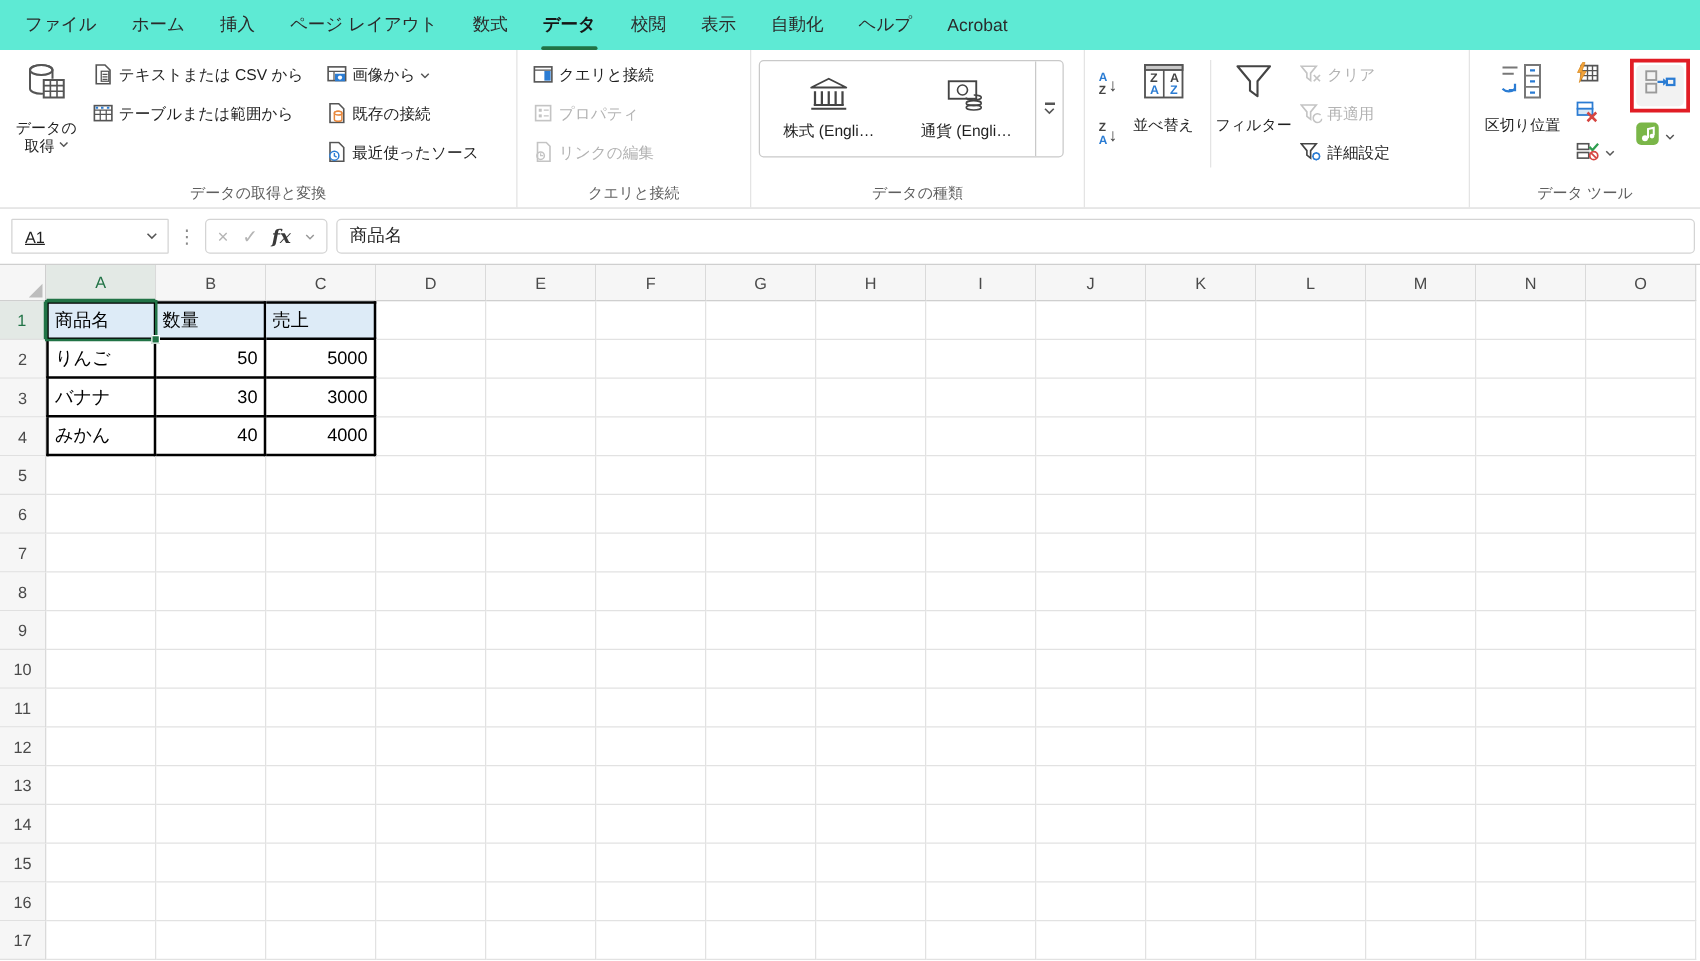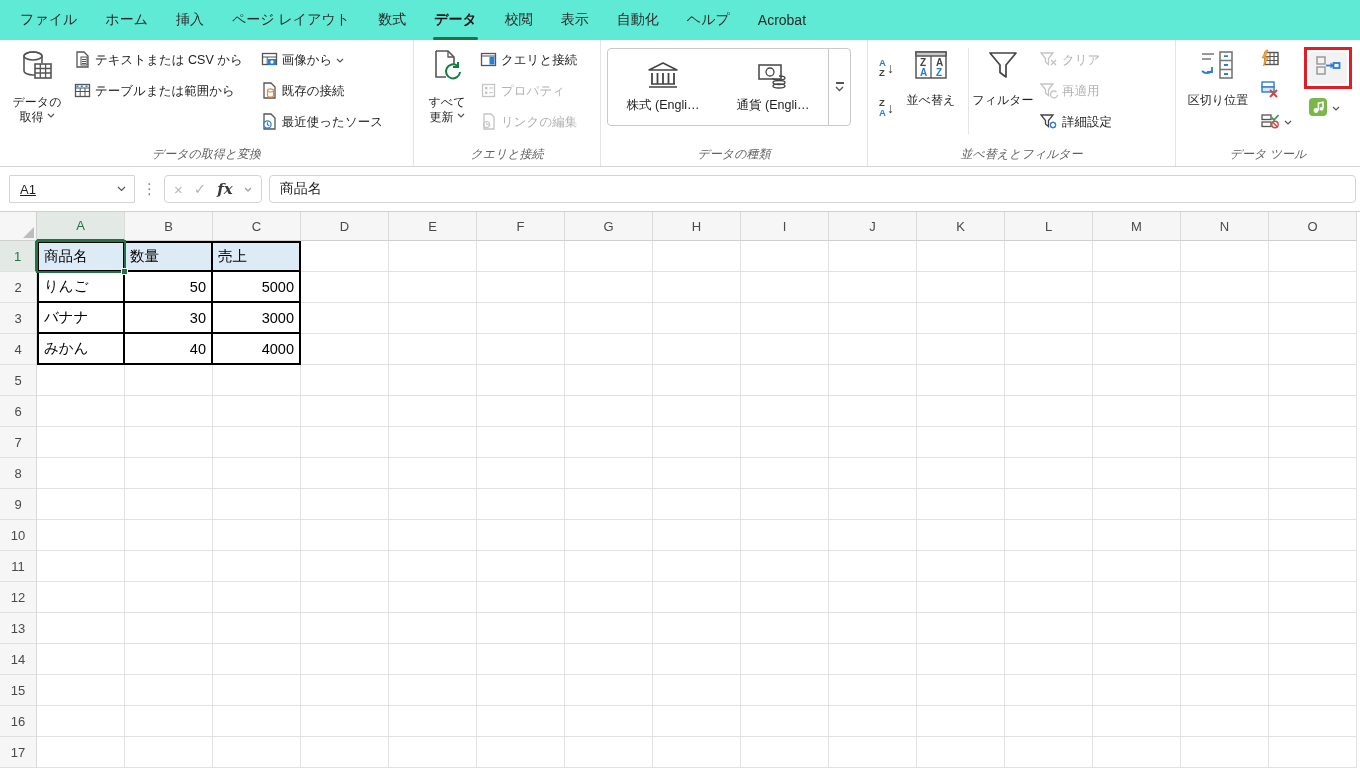--- a/index.html
+++ b/index.html
@@ -8,21 +8,21 @@
 
   
   .tabbar { height:40px; background:#5eead4; display:flex; align-items:stretch; padding-left:6px; }
   .tab { padding:0 14px; font-size:14px; color:#2b2b2b; display:flex; align-items:center; position:relative; cursor:default; white-space:nowrap; }
   .tab.active { font-weight:bold; color:#161616; }
   .tab.active::after { content:''; position:absolute; left:13px; right:13px; bottom:0; height:3px; background:#217346; border-radius:2px; }
 
   
   .ribbon { height:127px; background:#fff; display:flex; border-bottom:1px solid #d4d4d4; }
   .group { position:relative; height:100%; border-right:1px solid #e4e4e4; padding:4px 4px 18px 6px; display:flex; align-items:flex-start; }
-  .glabel { position:absolute; bottom:3px; left:0; right:0; text-align:center; font-size:12px; color:#5f5f5f; white-space:nowrap;font-style:italic; }
+  .glabel { position:absolute; bottom:3px; left:0; right:0; text-align:center; font-size:12px; color:#5f5f5f; white-space:nowrap; }
   .bbtn { display:flex; flex-direction:column; align-items:center; padding:5px 4px 0; border-radius:4px; font-size:12px; line-height:1.3; text-align:center; white-space:nowrap; }
   .bbtn svg { margin-bottom:5px; }
   .blabel { display:flex; align-items:center; gap:3px; justify-content:center; }
   .scol { display:flex; flex-direction:column; padding-top:1px; }
   .sbtn { display:flex; align-items:center; gap:4px; height:31px; padding:0 6px; font-size:12.5px; border-radius:4px; white-space:nowrap; }
   .sbtn.disabled { color:#b3b3b3; }
   .icobtn { display:flex; align-items:center; gap:4px; height:31px; padding:0 4px; border-radius:4px; }
   .gallery { border:1px solid #c9c9c9; border-radius:4px; display:flex; height:78px; margin-top:4px; background:#fff; overflow:hidden; }
   .gitem { width:110px; display:flex; flex-direction:column; align-items:center; justify-content:center; font-size:12.5px; gap:3px; }
   .gmore { width:22px; border-left:1px solid #c9c9c9; display:flex; flex-direction:column; align-items:center; justify-content:center; gap:2px; }
@@ -161,40 +161,20 @@
               <path d="M6.5 9.3v2.4l1.8 1" stroke="#2b7cd3" stroke-width="1.1"></path>
             </svg>
         </span>
         <span>最近使ったソース</span>
       </div>
     </div>
     <div class="glabel">データの取得と変換</div>
   </div>
 
   <div class="group" style="width:187px">
-    <div class="bbtn" style="width:54px">
-      <span>
-        <svg width="34" height="36" viewBox="0 0 34 36" fill="none">
-          <path d="M6 2h12l6 6v8" stroke="#555" stroke-width="1.6"></path>
-            <path d="M6 2v26h10" stroke="#555" stroke-width="1.6"></path>
-            <path d="M18 2v6h6" stroke="#555" stroke-width="1.3"></path>
-          <path d="M27.5 17a7 7 0 1 0 2.5 6" stroke="#107c41" stroke-width="2"></path>
-          <path d="M28 13v5h-5" stroke="#107c41" stroke-width="2" fill="none"></path>
-        </svg>
-      </span>
-      <div class="blabel">
-          <span>すべて</span>
-        </div>
-      <div class="blabel">
-          <span>更新</span>
-        <svg class="chev" width="8" height="5" viewBox="0 0 8 5">
-            <path d="M1 1l3 3 3-3" stroke="#555" stroke-width="1.2" fill="none"></path>
-          </svg>
-      </div>
-    </div>
     <div class="scol">
       <div class="sbtn">
         <span>
           <svg width="17" height="17" viewBox="0 0 17 17" fill="none">
               <rect x="1.5" y="2.5" width="14" height="12" stroke="#555" stroke-width="1.3"></rect>
               <path d="M1.5 5h14" stroke="#555"></path>
               <rect x="9.5" y="5.8" width="5" height="7.7" fill="#2b7cd3"></rect>
             </svg>
         </span>
         <span>クエリと接続</span>
@@ -325,21 +305,20 @@
         <span>
           <svg width="18" height="17" viewBox="0 0 18 17" fill="none">
               <path d="M1 2h12L8.5 7.5v6L5.5 11V7.5z" stroke="#444" stroke-width="1.3"></path>
               <circle cx="13" cy="12" r="2.6" stroke="#2b7cd3" stroke-width="1.2"></circle>
               <path d="M13 8.6v1M13 14.4v1M9.8 12h1M15.2 12h1M10.8 9.8l.7.7M14.5 13.5l.7.7M15.2 9.8l-.7.7M11.5 13.5l-.7.7" stroke="#2b7cd3" stroke-width="1"></path>
             </svg>
         </span>
         <span>詳細設定</span>
       </div>
     </div>
-    <div class="glabel">並べ替えとフィルター</div>
   </div>
 
   <div class="group" style="flex:1; border-right:none">
     <div class="bbtn" style="width:72px">
       <span>
         <svg width="40" height="34" viewBox="0 0 40 34" fill="none">
           <path d="M4 5h12M4 10h9" stroke="#777" stroke-width="1.7"></path>
           <path d="M4 22a7 7 0 0 0 10 0" stroke="#2b7cd3" stroke-width="1.8" fill="none"></path>
             <path d="M14 18v5h-5" stroke="#2b7cd3" stroke-width="1.8" fill="none"></path>
           <rect x="22" y="3" width="12" height="26" stroke="#777" stroke-width="1.6"></rect>

